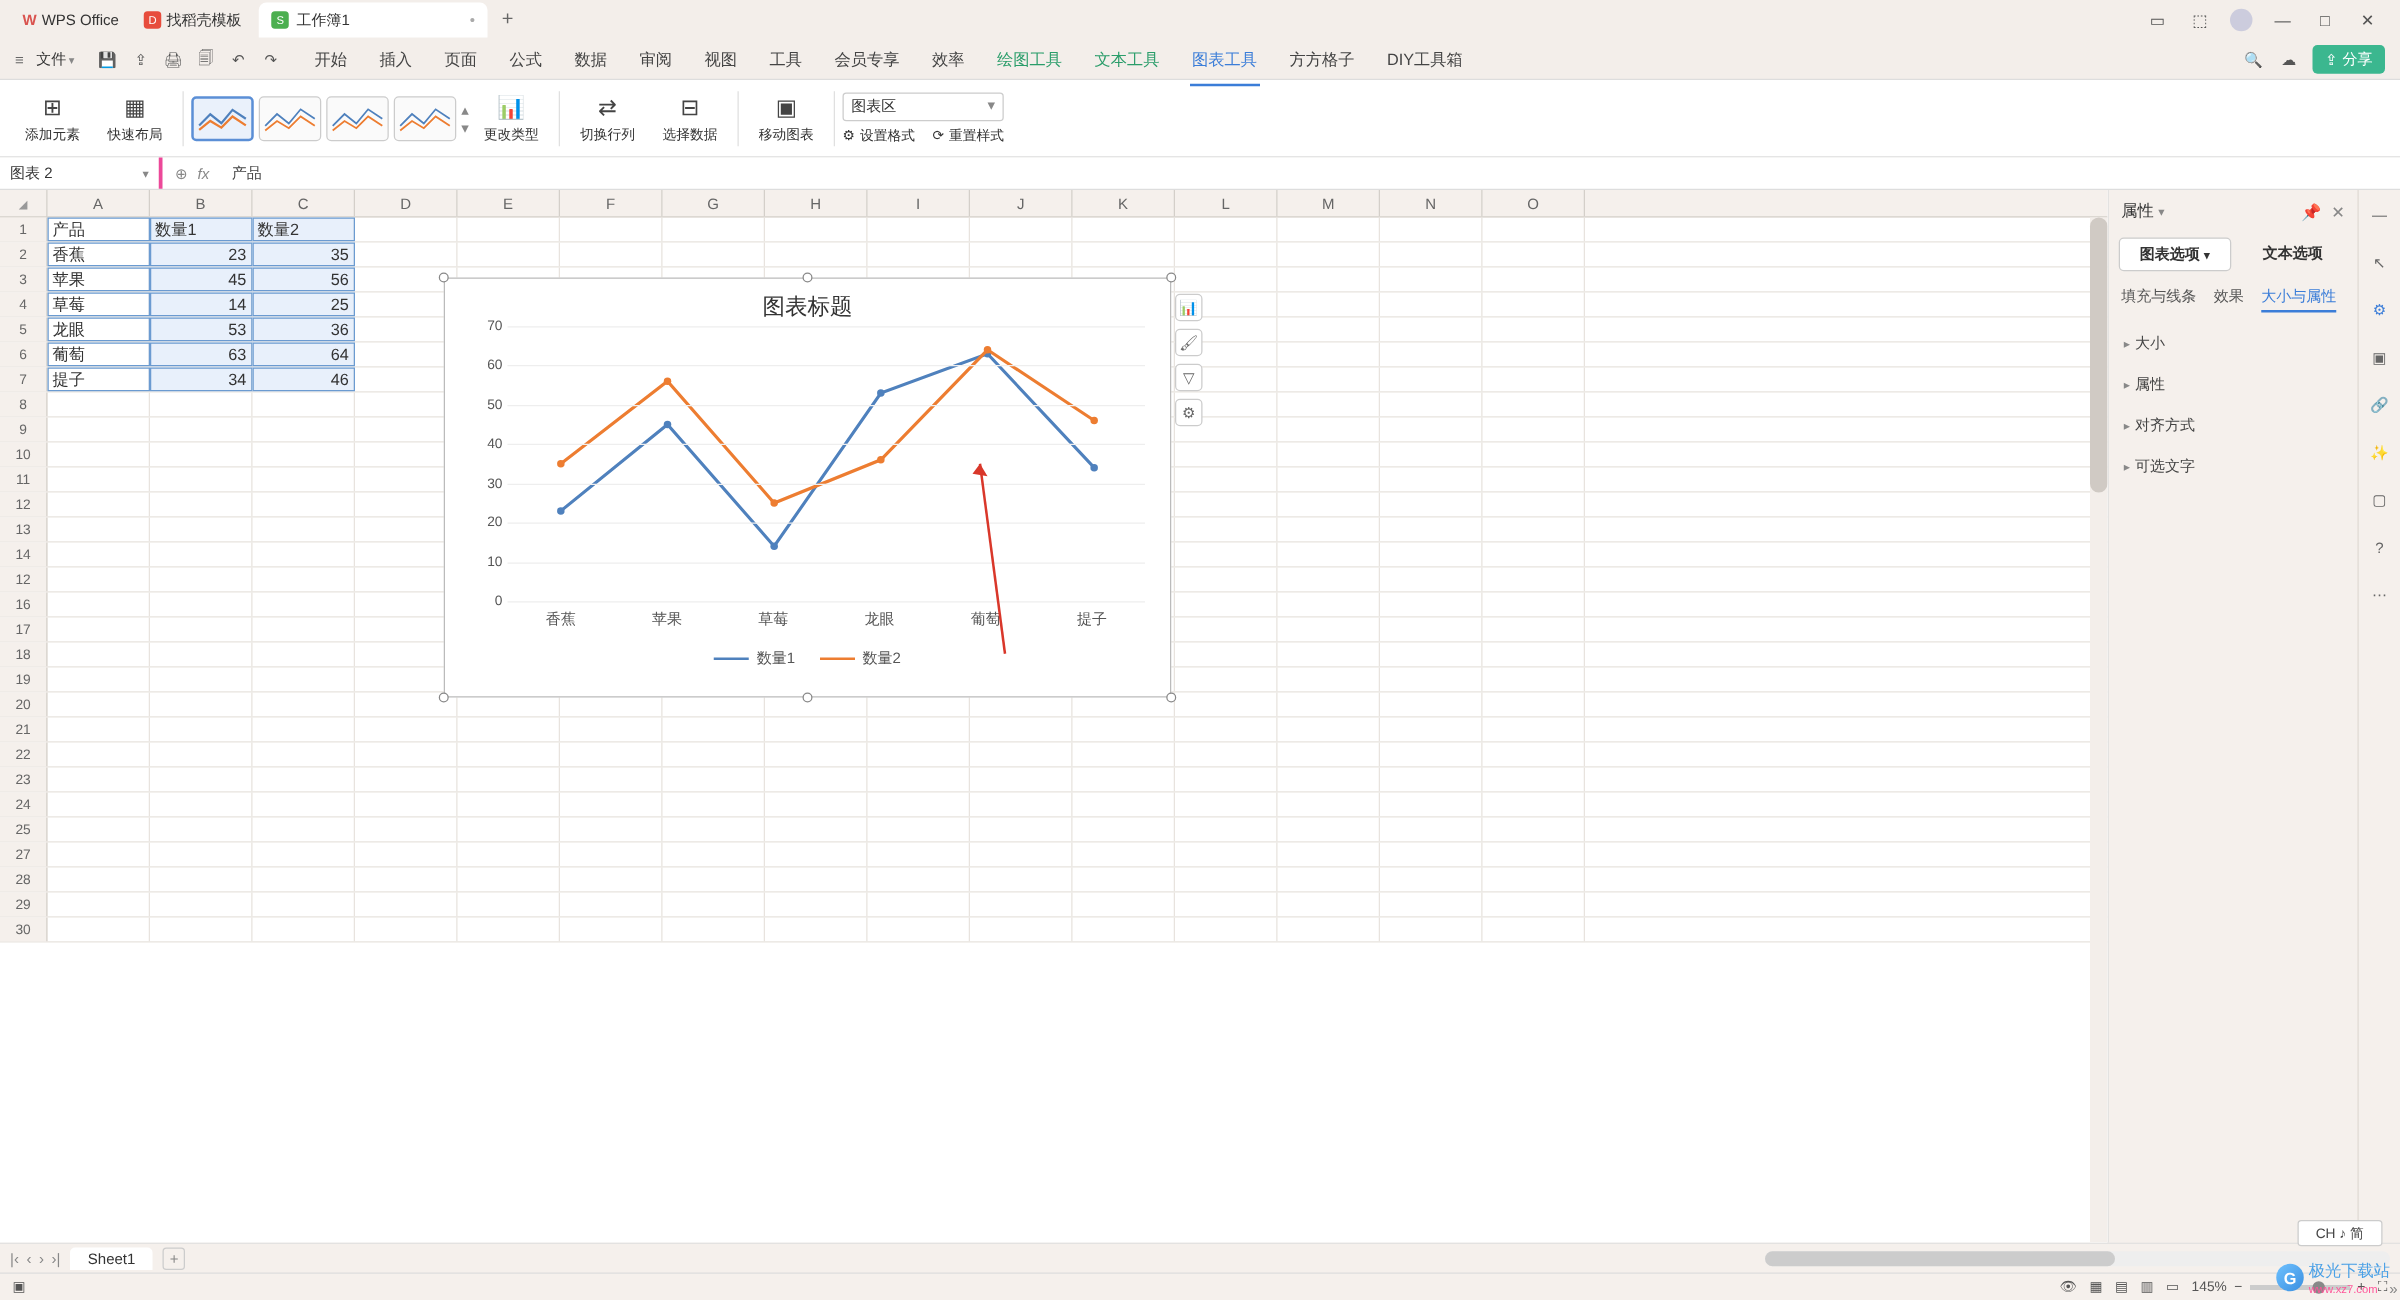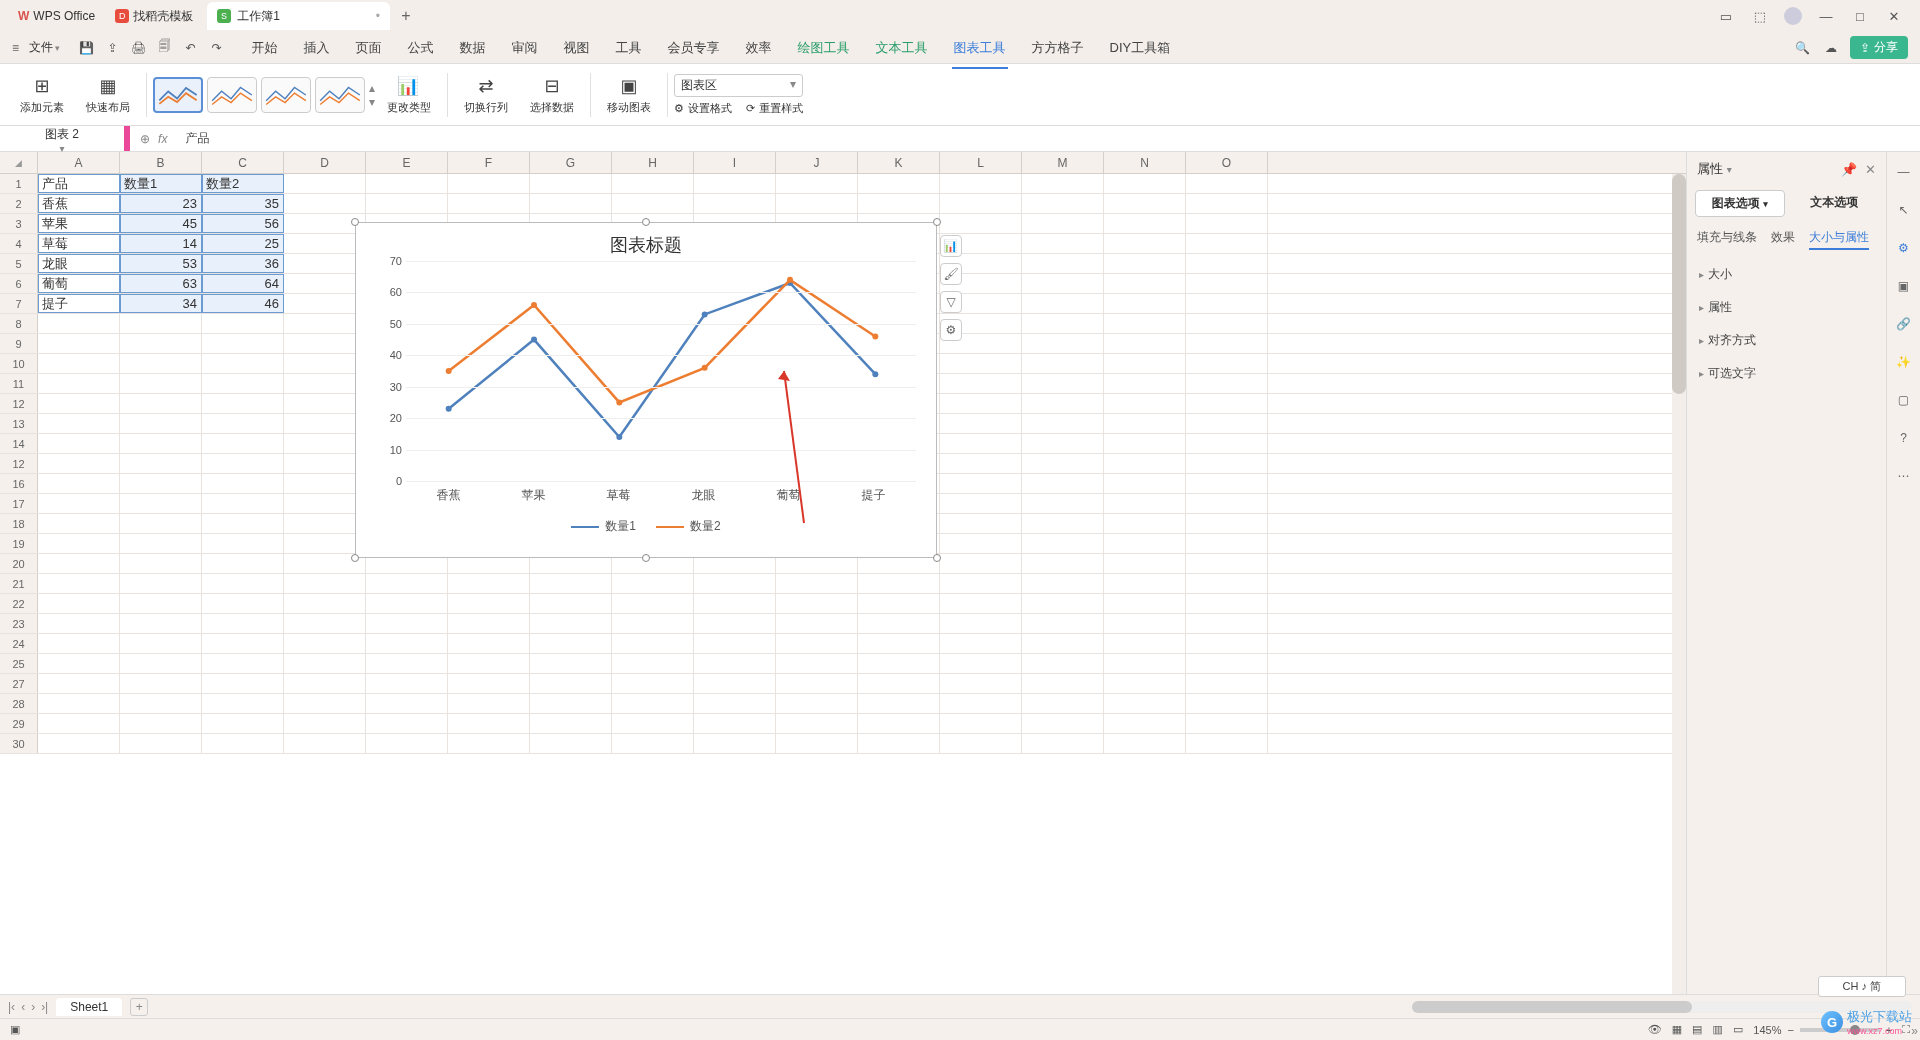--- a/index.html
+++ b/index.html
@@ -38,21 +38,21 @@
 .chart-style { width: 50px; height: 36px; border: 1px solid #ccc; border-radius: 4px; background: #fafafa; position: relative; }
 .chart-style.sel { border: 2px solid #5b8fd6; background: #eaf1fb; }
 .chart-style svg { width: 100%; height: 100%; }
 .rib-dropdown { display: flex; flex-direction: column; gap: 4px; }
 .rib-select { border: 1px solid #ccc; border-radius: 3px; padding: 2px 20px 2px 6px; font-size: 12px; min-width: 120px; background: #fff; position: relative; }
 .rib-btns-row { display: flex; gap: 14px; }
 .rib-small { display: flex; align-items: center; gap: 4px; font-size: 11px; color: #333; }
 
 
 .fbar { height: 26px; background: #fff; border-bottom: 1px solid #ddd; display: flex; align-items: center; }
-.namebox { width: 130px; border-right: 6px solid #ec4899; padding: 0 8px; height: 100%; display: flex; align-items: center; justify-content: space-between; flex-direction: column; }
+.namebox { width: 130px; border-right: 3px solid #ec4899; padding: 0 8px; height: 100%; display: flex; align-items: center; justify-content: space-between; }
 .fbar-icons { display: flex; gap: 8px; padding: 0 10px; color: #888; }
 .fbar-input { flex: 1; padding: 0 8px; color: #444; }
 
 
 .main { display: flex; height: calc(100% - 32px - 32px - 62px - 26px - 24px - 22px); }
 .grid-wrap { flex: 1; position: relative; overflow: hidden; background: #fff; }
 .col-headers { display: flex; height: 22px; background: #f5f0ec; border-bottom: 1px solid #d4cfc9; }
 .corner { width: 38px; height: 22px; background: #f5f0ec; border-right: 1px solid #d4cfc9; border-bottom: 1px solid #d4cfc9; display:flex;align-items:center;justify-content:center; }
 .colh { width: 82px; text-align: center; border-right: 1px solid #d4cfc9; line-height: 22px; color: #666; }
 .rows { position: relative; }
@@ -101,21 +101,21 @@
 .sheet-add { width: 18px; height: 18px; border: 1px solid #ccc; border-radius: 3px; display: flex; align-items: center; justify-content: center; color: #888; }
 .hscroll { margin-left: auto; width: 500px; height: 12px; background: #eee; border-radius: 6px; position: relative; }
 .hscroll-thumb { position: absolute; left: 0; width: 280px; height: 100%; background: #ccc; border-radius: 6px; }
 
 
 .status { height: 22px; background: #f5f0ec; border-top: 1px solid #ddd; display: flex; align-items: center; padding: 0 10px; font-size: 11px; color: #555; }
 .status-right { margin-left: auto; display: flex; align-items: center; gap: 10px; }
 .zoom { display: flex; align-items: center; gap: 6px; }
 
 
-.ime { position: absolute; right: 14px; top: 976px; background: #fff; border: 1px solid #ccc; border-radius: 3px; padding: 2px 24px; font-size: 11px; color: #444; }
+.ime { position: absolute; right: 14px; top: 976px; background: #fff; border: 1px solid #ccc; border-radius: 3px; padding: 2px 14px; font-size: 11px; color: #444; }
 
 
 .wm { position: absolute; right: 8px; bottom: 4px; font-size: 13px; color: #4aa0e6; display: flex; align-items: center; gap: 4px; }
 .wm .logo { width: 22px; height: 22px; border-radius: 50%; background: linear-gradient(135deg,#6ec1ff,#3b8fe0); display: flex; align-items: center; justify-content: center; color: #fff; font-weight: bold; }
 .wm .sub { font-size: 9px; color: #f59; }
 
 .vscroll { position:absolute; right:0; top:22px; bottom:0; width:14px; background:#f3eeea; }
 .vscroll-thumb { position:absolute; top:0; width:100%; height:220px; background:#d0cac4; border-radius:7px; }
 .collapse-btn { position:absolute; right:2px; bottom:2px; color:#888; }
 </style>

